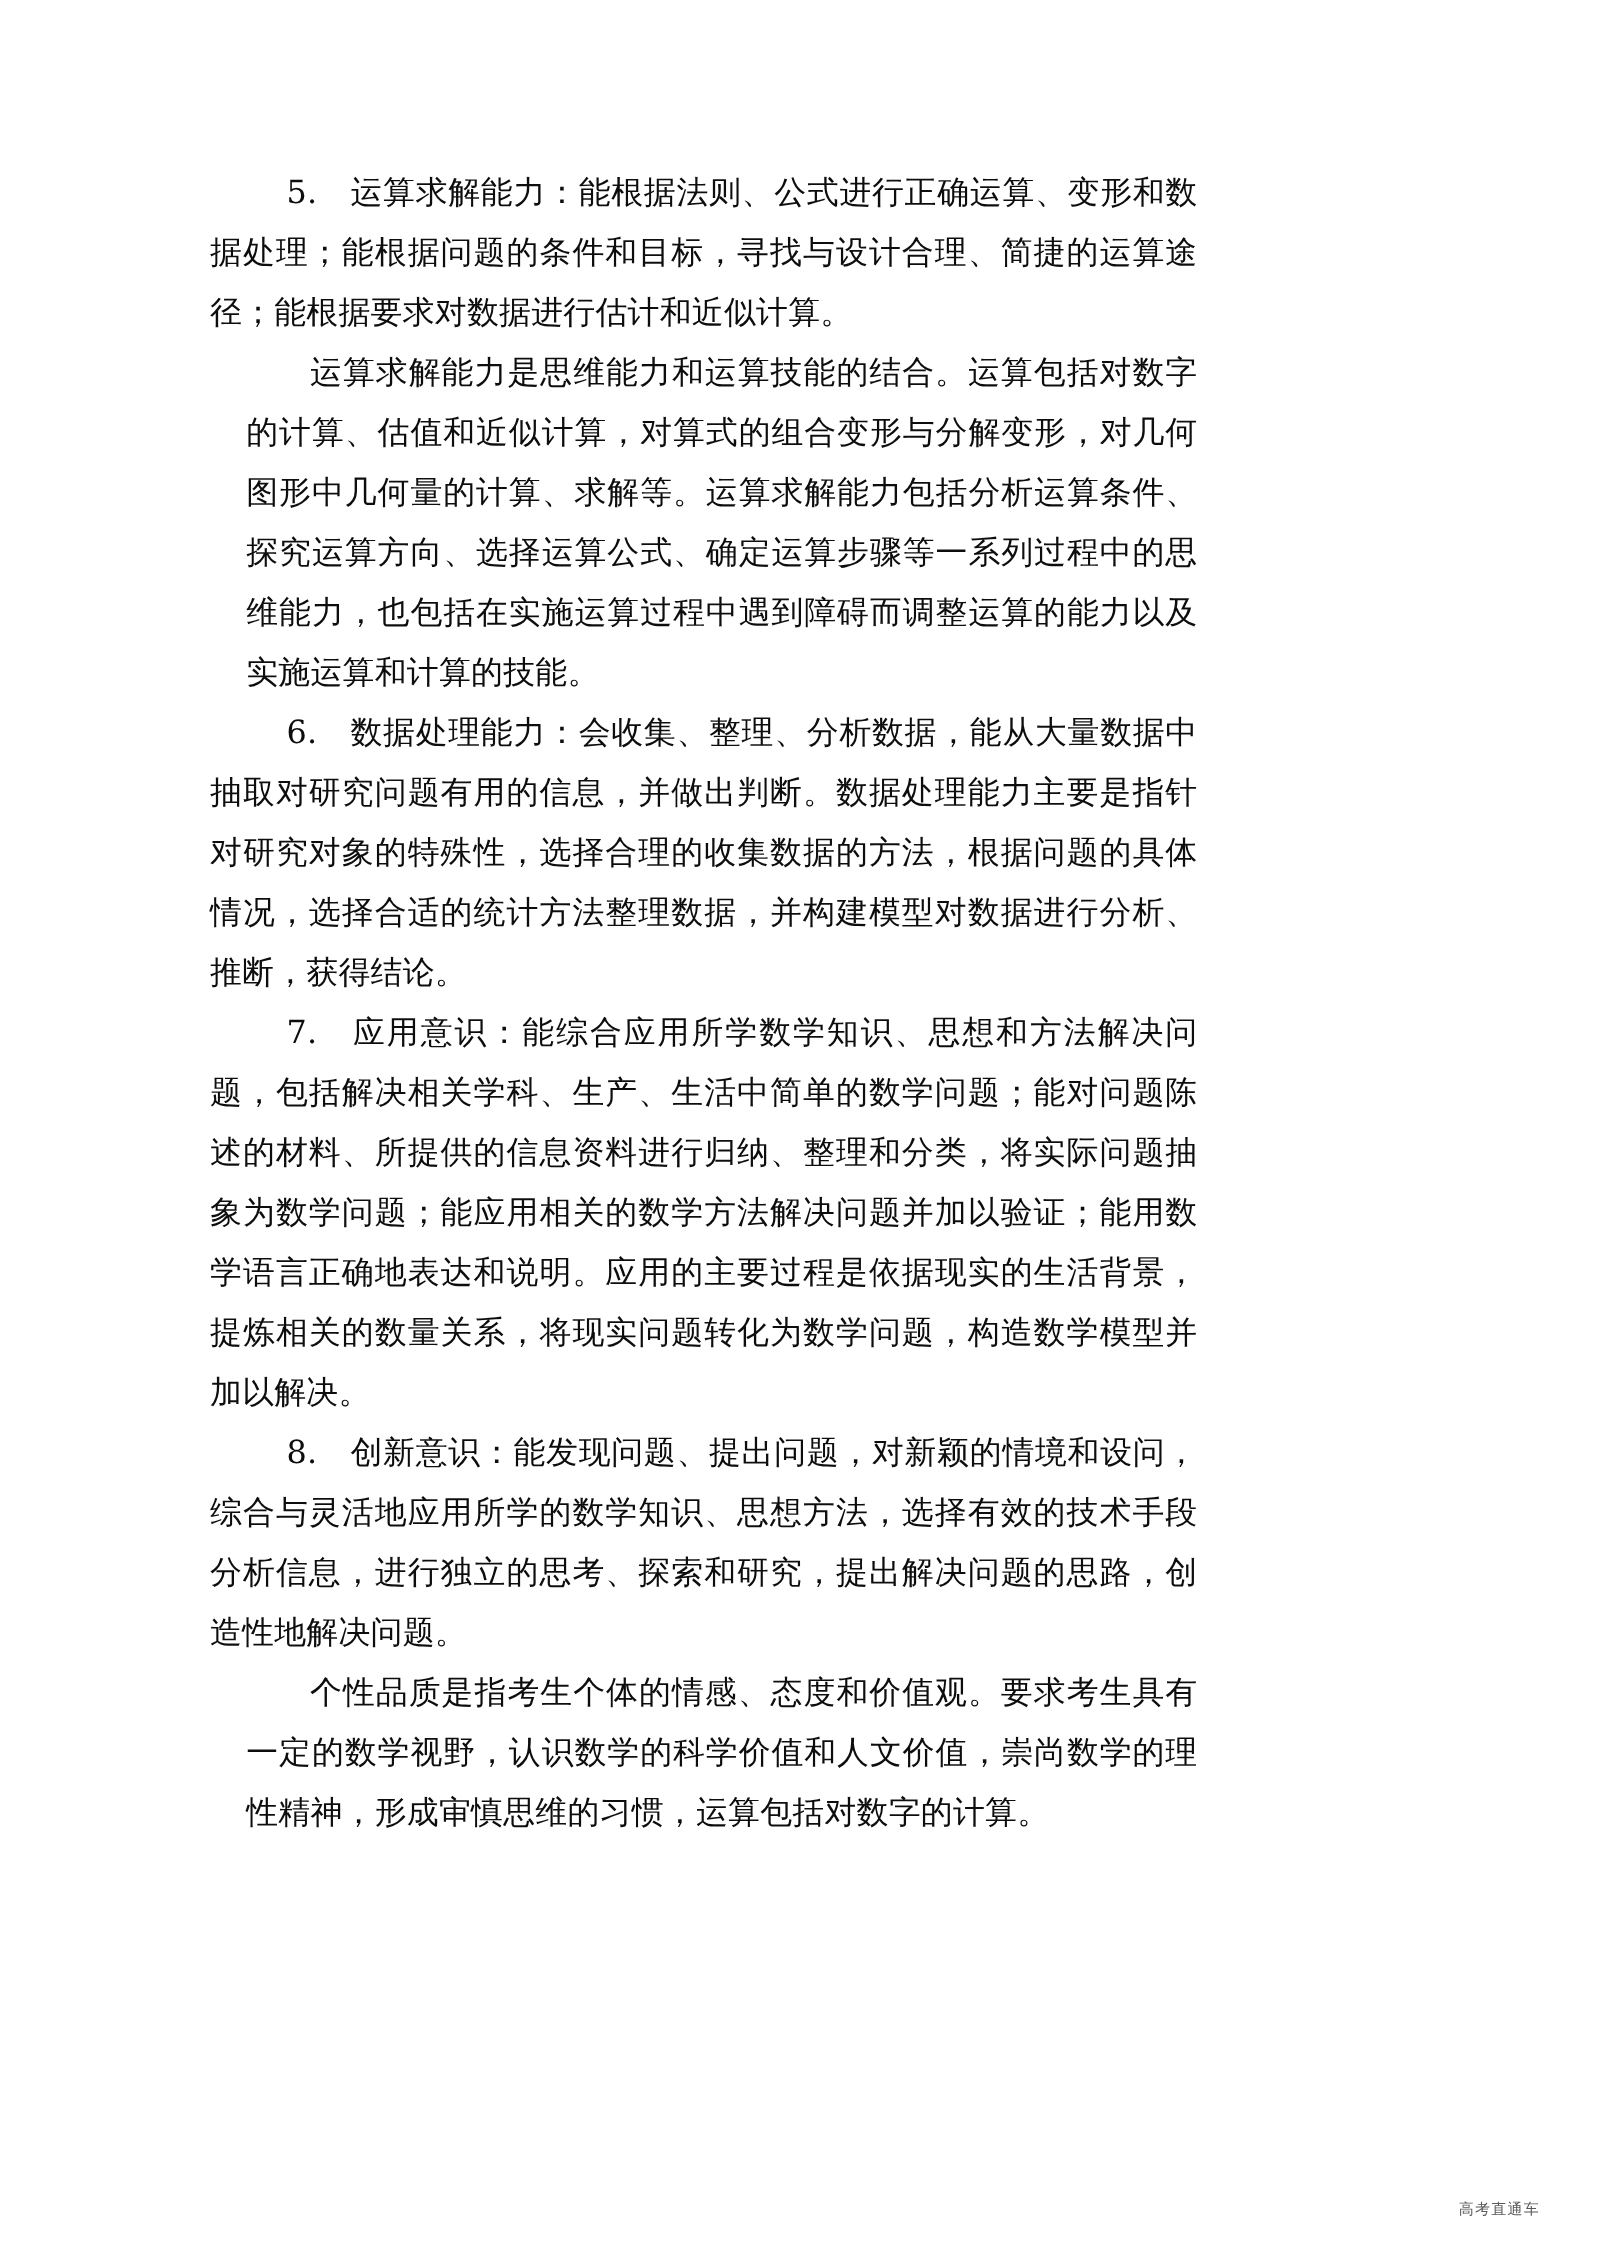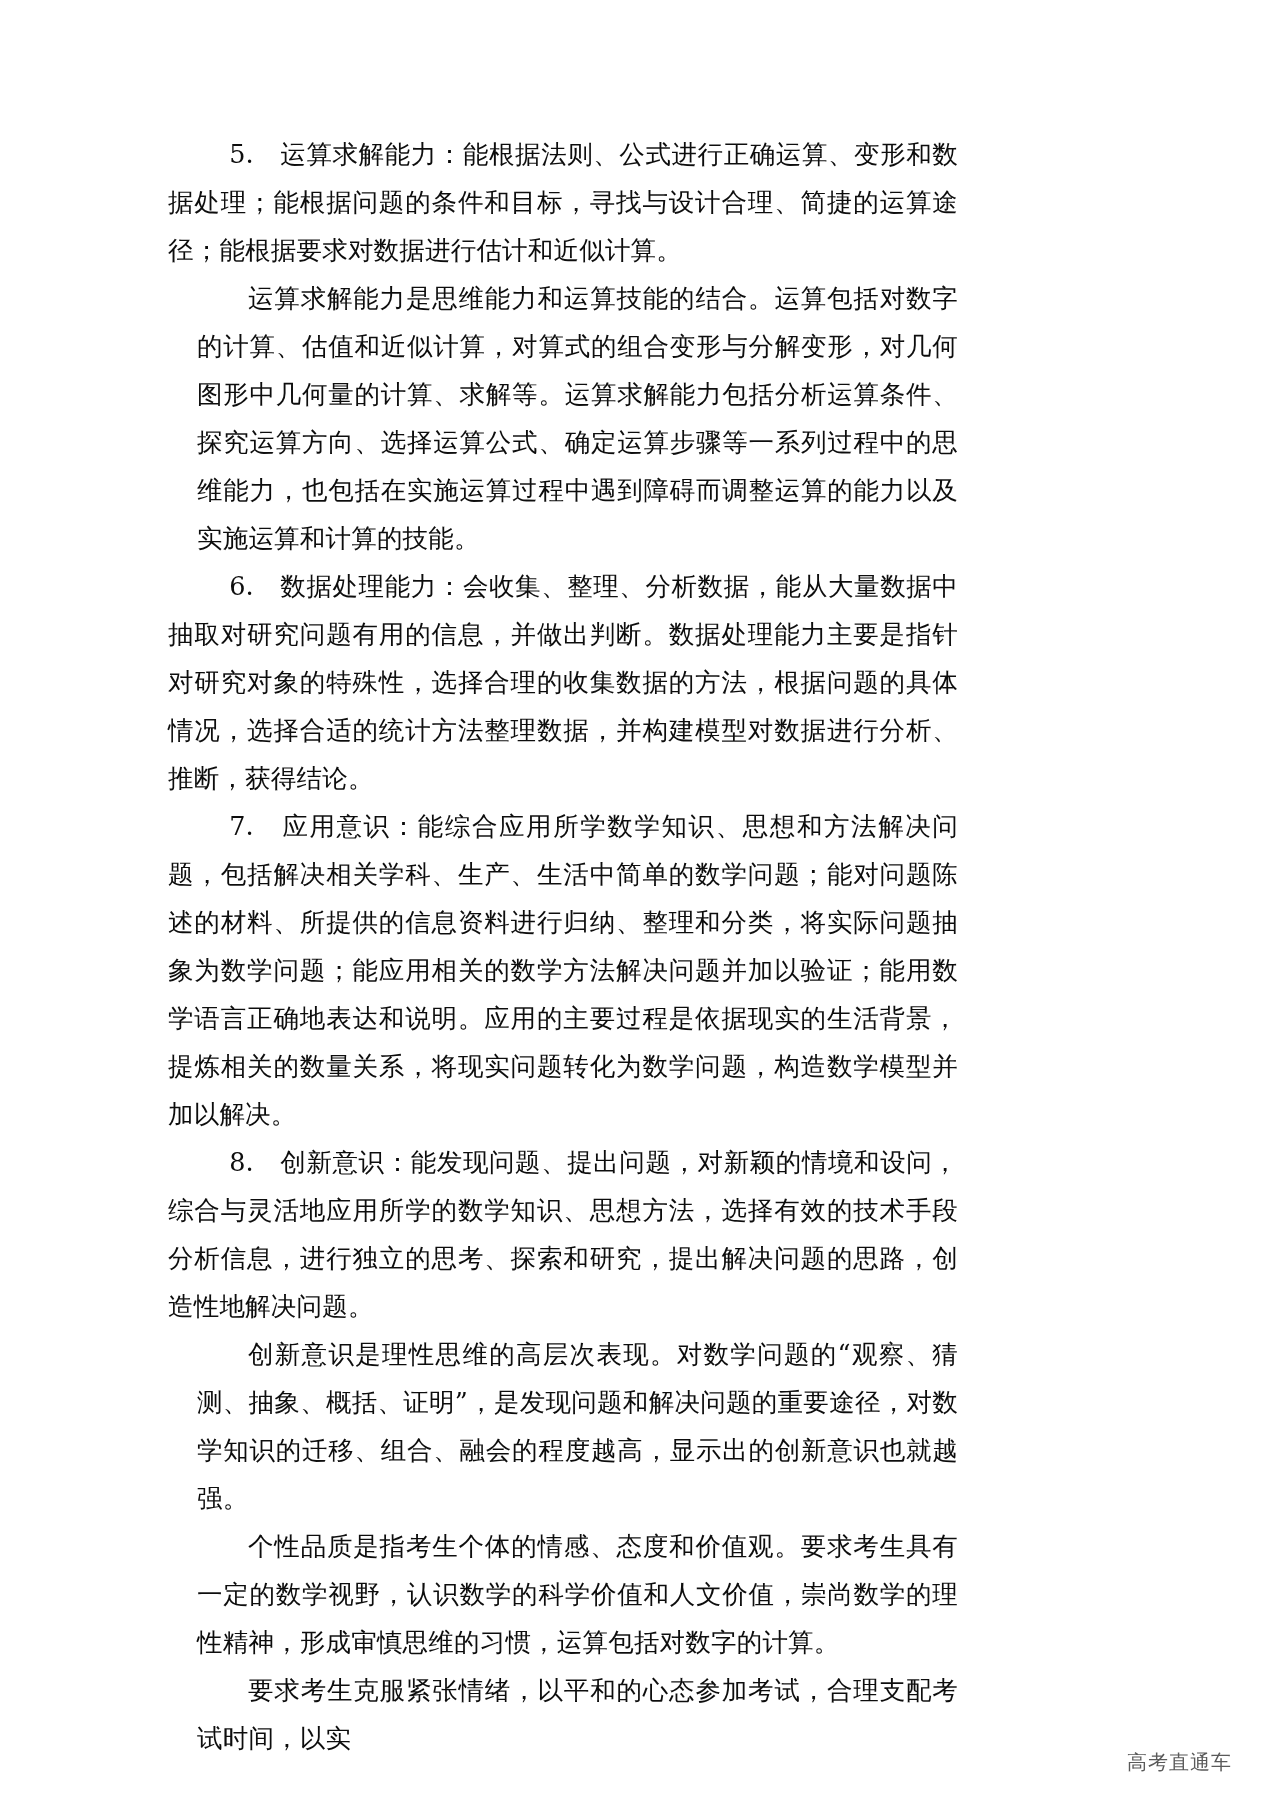--- a/index.html
+++ b/index.html
@@ -46,34 +46,32 @@
     text-indent: 2em;
     font-weight: bold;
   }
   .numbered {
     text-indent: 2.4em;
   }
   .watermark {
     position: absolute;
     right: 48px;
     bottom: 34px;
-    font-size: 20px;
+    font-size: 12px;
     color: #5a5a5a;
     font-family: "DejaVu Sans", "Liberation Sans", sans-serif;
     letter-spacing: 1px;
   }
 </style>
 </head>
 <body>
 
 <div class="page">
   <div class="content">
     <p class="numbered">5.　运算求解能力：能根据法则、公式进行正确运算、变形和数据处理；能根据问题的条件和目标，寻找与设计合理、简捷的运算途径；能根据要求对数据进行估计和近似计算。</p>
     <p class="indent">运算求解能力是思维能力和运算技能的结合。运算包括对数字的计算、估值和近似计算，对算式的组合变形与分解变形，对几何图形中几何量的计算、求解等。运算求解能力包括分析运算条件、探究运算方向、选择运算公式、确定运算步骤等一系列过程中的思维能力，也包括在实施运算过程中遇到障碍而调整运算的能力以及实施运算和计算的技能。</p>
     <p class="numbered">6.　数据处理能力：会收集、整理、分析数据，能从大量数据中抽取对研究问题有用的信息，并做出判断。数据处理能力主要是指针对研究对象的特殊性，选择合理的收集数据的方法，根据问题的具体情况，选择合适的统计方法整理数据，并构建模型对数据进行分析、推断，获得结论。</p>
     <p class="numbered">7.　应用意识：能综合应用所学数学知识、思想和方法解决问题，包括解决相关学科、生产、生活中简单的数学问题；能对问题陈述的材料、所提供的信息资料进行归纳、整理和分类，将实际问题抽象为数学问题；能应用相关的数学方法解决问题并加以验证；能用数学语言正确地表达和说明。应用的主要过程是依据现实的生活背景，提炼相关的数量关系，将现实问题转化为数学问题，构造数学模型并加以解决。</p>
     <p class="numbered">8.　创新意识：能发现问题、提出问题，对新颖的情境和设问，综合与灵活地应用所学的数学知识、思想方法，选择有效的技术手段分析信息，进行独立的思考、探索和研究，提出解决问题的思路，创造性地解决问题。</p>
-    <p class="indent">创新意识是理性思维的高层次表现。对数学问题的“观察、猜测、抽象、概括、证明”，是发现问题和解决问题的重要途径，对数学知识的迁移、组合、融会的程度越高，显示出的创新意识也就越强。</p>
     <p class="indent">个性品质是指考生个体的情感、态度和价值观。要求考生具有一定的数学视野，认识数学的科学价值和人文价值，崇尚数学的理性精神，形成审慎思维的习惯，运算包括对数字的计算。</p>
-    <p class="indent">要求考生克服紧张情绪，以平和的心态参加考试，合理支配考试时间，以实</p>
   </div>
   <div class="watermark">高考直通车</div>
 </div>
 
 </body></html>

